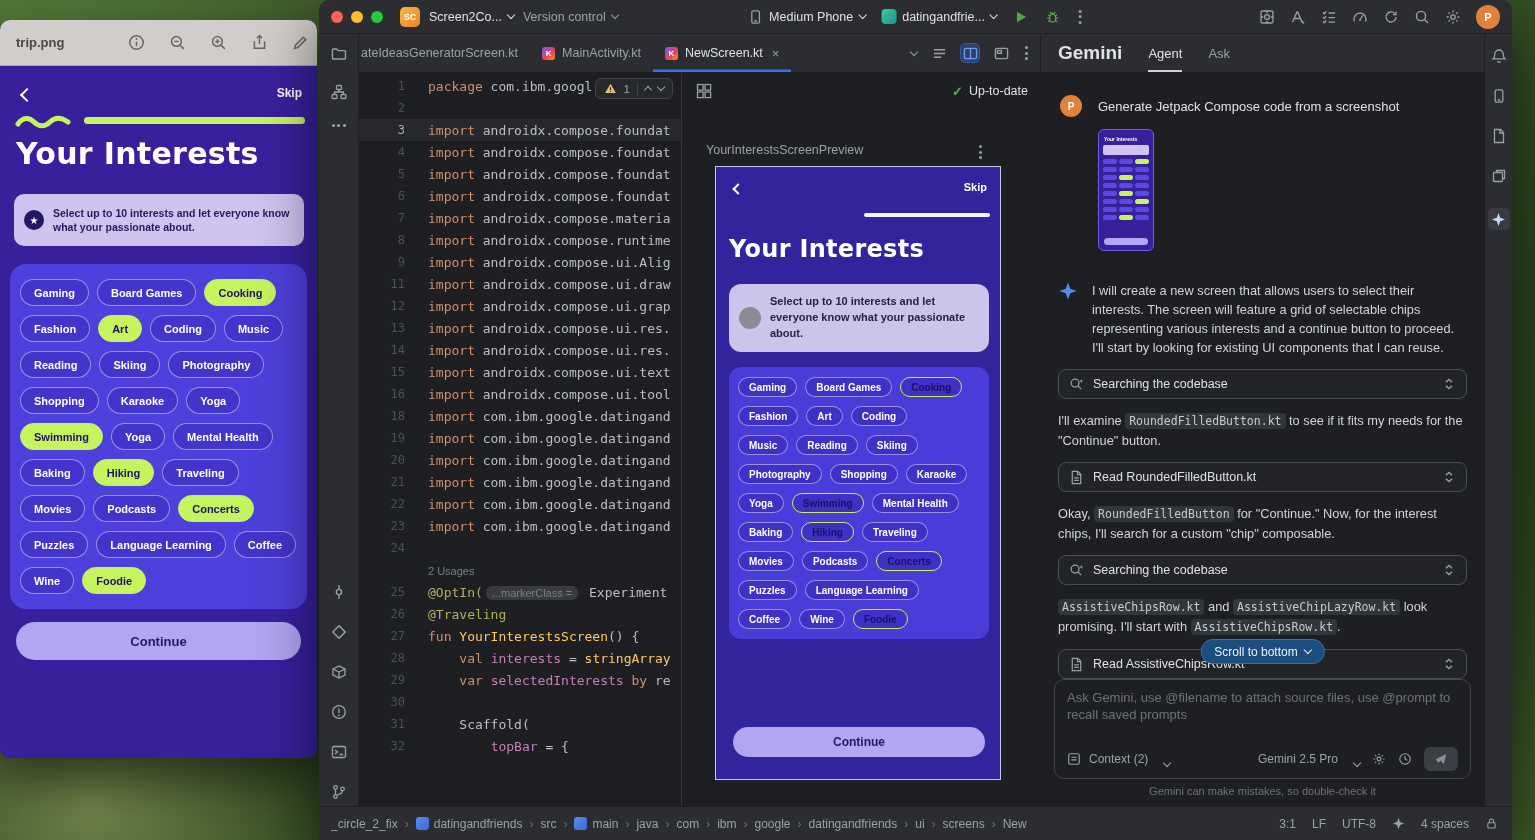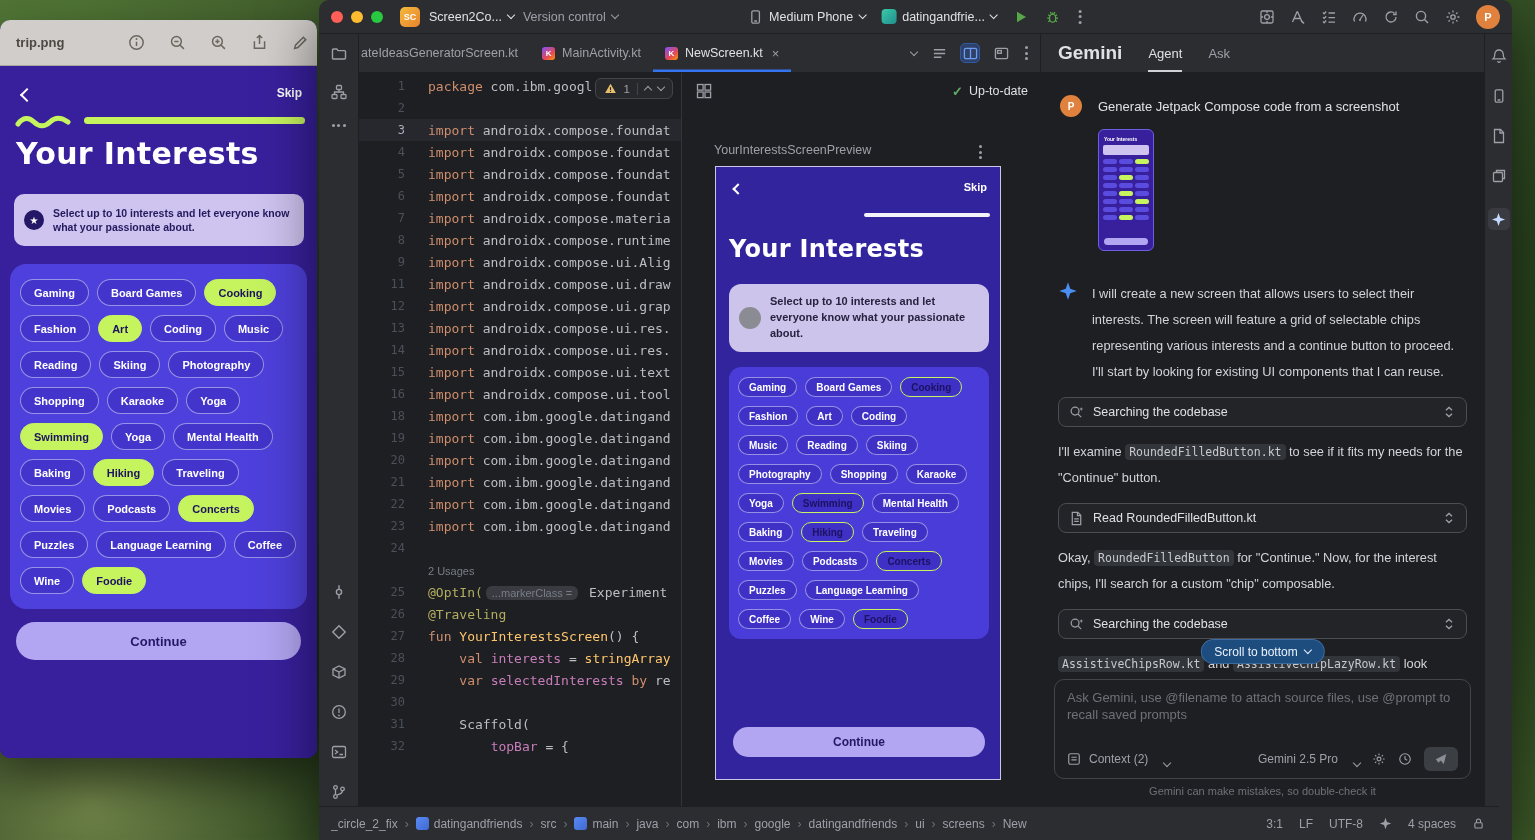--- a/index.html
+++ b/index.html
@@ -118,21 +118,21 @@
   .usages-hint{color:#787d87;font-family:"Liberation Sans",sans-serif;font-size:11px}
   .problems-widget{position:absolute;top:5px;right:8px;height:21px;display:flex;align-items:center;gap:7px;
     background:#26282b;border:1px solid #43454a;border-radius:6px;padding:0 8px;font-size:11.5px;color:#9da0a8;z-index:3;
     font-family:"Liberation Sans",sans-serif}
   .pw-div{width:1px;height:12px;background:#43454a}
   
   .preview-pane{flex:1;position:relative;border-left:1px solid #323438;background:#1e1f22}
   .preview-toolbar{position:absolute;top:10px;left:14px;right:12px;display:flex;align-items:center}
   .uptodate{margin-left:auto;display:flex;align-items:center;gap:6px;font-size:12.5px;color:#dfe1e5}
   .check{color:#5fad65;font-size:13px;font-weight:bold}
-  .preview-name{position:absolute;top:70px;left:32px;font-size:12.5px;color:#9da0a8}
+  .preview-name{position:absolute;top:70px;left:24px;font-size:12.5px;color:#9da0a8}
   .preview-kebab{position:absolute;top:70px;right:56px}
   .phone-frame{position:absolute;left:33px;top:93px;width:286px;height:614px;background:#32249c;
     border:1px solid rgba(228,228,242,.85);overflow:hidden}
   
   .gemini-panel{width:444px;border-left:1px solid #1e1f22;display:flex;flex-direction:column;background:#1e1f22}
   .gem-header{height:39px;flex:0 0 39px;display:flex;align-items:center;gap:26px;padding:0 17px;
     background:#2b2d30;border-bottom:1px solid #1e1f22}
   .gem-title{font-size:19px;font-weight:bold;color:#dfe1e5}
   .gem-tab{font-size:13px;color:#9da0a8;height:100%;display:flex;align-items:center;cursor:pointer}
   .gem-tab.selected{color:#dfe1e5;box-shadow:inset 0 -2px 0 #d0d2d6}
@@ -146,21 +146,21 @@
   .thumb-title{color:#fff;font-weight:bold;font-size:5px;margin:6px 0 0 5px}
   .thumb-info{margin:3px 4px 0;height:10px;border-radius:2px;background:#cfc3f0}
   .thumb-chips{margin:4px 4px 0;display:flex;flex-direction:column;gap:3px}
   .thumb-row{display:flex;gap:2px}
   .thumb-chip{flex:1;height:5px;border-radius:2.5px;background:#5b4ce0}
   .thumb-chip.sel{background:#c6f45f}
   .thumb-btn{position:absolute;left:5px;right:5px;bottom:5px;height:7px;border-radius:3.5px;background:#b2a5f2}
   .intro-row{display:flex;gap:14px;margin-top:30px}
   .gem-star{width:20px;height:20px;flex:0 0 auto;color:#4b8df0}
   .gem-star svg{width:100%;height:100%}
-  .chat-para{margin:12px 0;font-size:12.8px;line-height:26px;color:#d2d4d9}
+  .chat-para{margin:12px 0;font-size:12.8px;line-height:19px;color:#d2d4d9}
   .intro-row .chat-para{margin:0;flex:1}
   .code-chip{font-family:"DejaVu Sans Mono",monospace;font-size:11.5px;background:#323539;border-radius:4px;
     padding:1px 4px;color:#c8cad0}
   .tool-row{margin:12px 0;height:30px;border:1px solid #4a4d52;border-radius:8px;display:flex;align-items:center;
     gap:9px;padding:0 10px;font-size:12.5px;color:#dfe1e5;cursor:pointer;background:#222427}
   .tool-icon{width:15px;height:15px;color:#9da0a8;flex:0 0 auto}
   .tool-icon svg{width:100%;height:100%}
   .tool-stepper{margin-left:auto;width:14px;height:14px;color:#9da0a8}
   .tool-stepper svg{width:100%;height:100%}
   .scroll-pill{position:absolute;bottom:15px;left:50%;transform:translateX(-50%);height:25px;padding:8px 13px;
@@ -175,21 +175,21 @@
   .ic-right{margin-left:auto;display:flex;align-items:center;gap:12px}
   .send-btn{width:34px;height:24px;border-radius:6px;background:#3b3e43;display:flex;align-items:center;justify-content:center;cursor:pointer}
   .send-btn svg{width:14px;height:14px;color:#8a8e96}
   .gem-footer{flex:0 0 27px;text-align:center;color:#6e7178;font-size:11px;padding-top:6px}
   
   .right-strip{width:28px;border-left:1px solid #1e1f22;background:#2b2d30;display:flex;flex-direction:column;
     align-items:center;padding-top:14px;gap:24px}
   .ricn-active{width:22px;height:22px;border-radius:5px;background:#393b40;display:flex;align-items:center;justify-content:center}
   .ricn-active .icn{color:#c2d6ff}
   
-  .statusbar{position:absolute;bottom:0;left:0;right:13px;height:34px;background:#2b2d30;border-top:1px solid #1e1f22;
+  .statusbar{position:absolute;bottom:0;left:0;right:0;height:34px;background:#2b2d30;border-top:1px solid #1e1f22;
     display:flex;align-items:center;padding:0 12px;font-size:12px;color:#9da0a8}
   .crumbs{display:flex;align-items:center;gap:7px;overflow:hidden;white-space:nowrap}
   .crumb{display:flex;align-items:center;gap:5px;cursor:pointer}
   .crumb-sep{color:#6e7178}
   .crumb-icon{width:13px;height:13px;border-radius:3px;background:linear-gradient(135deg,#5a8af5,#3f6ad0);display:inline-block}
   .sb-right{margin-left:auto;display:flex;align-items:center;gap:16px;padding-right:2px}
   .sb-item{cursor:pointer;display:flex;align-items:flex-end;gap:16px}
 </style>
 </head>
 <body>

